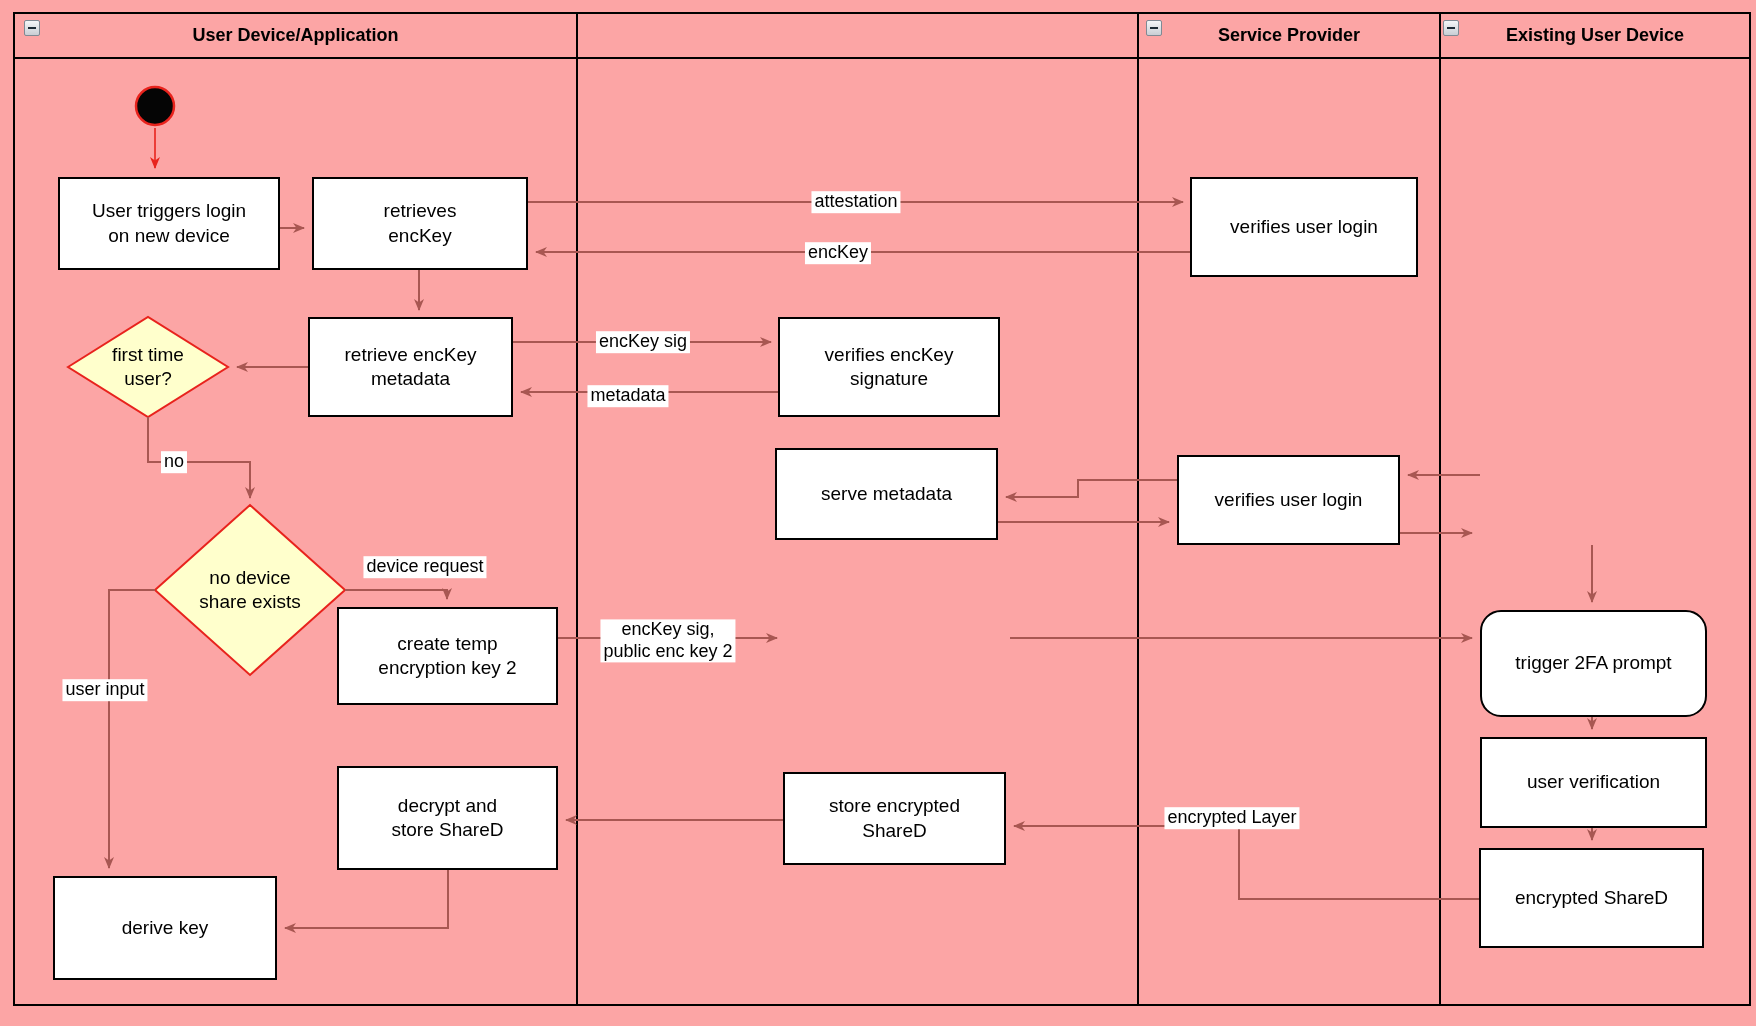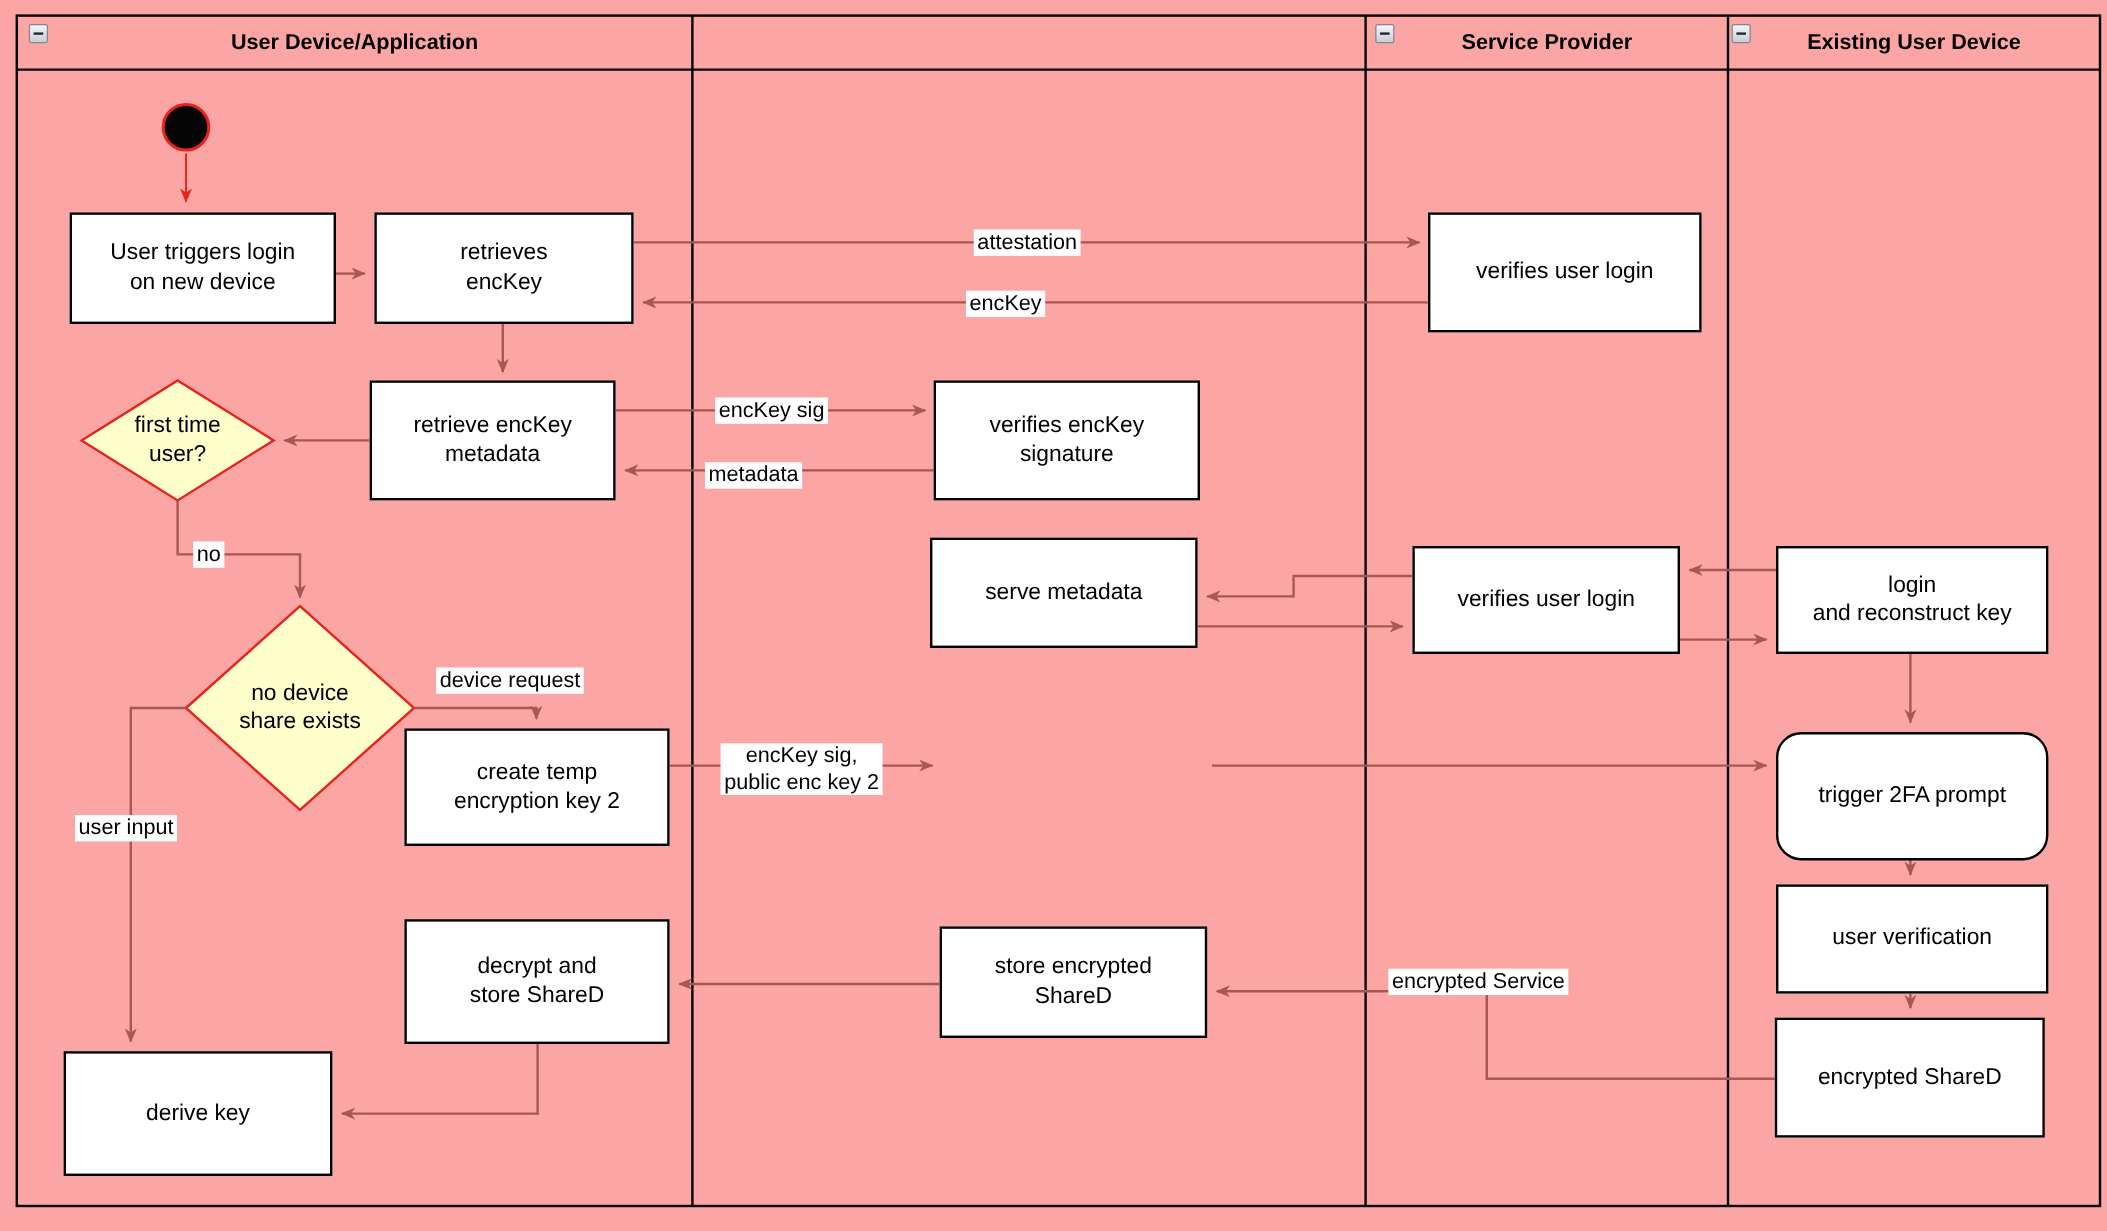--- a/index.html
+++ b/index.html
@@ -104,22 +104,20 @@
 on new device</div>
   <div class="node" style="left:312px;top:177px;width:216px;height:93px;">retrieves
 encKey</div>
   <div class="node" style="left:1190px;top:177px;width:228px;height:100px;">verifies user login</div>
   <div class="node" style="left:308px;top:317px;width:205px;height:100px;">retrieve encKey
 metadata</div>
   <div class="node" style="left:778px;top:317px;width:222px;height:100px;">verifies encKey
 signature</div>
   <div class="node" style="left:775px;top:448px;width:223px;height:92px;">serve metadata</div>
   <div class="node" style="left:1177px;top:455px;width:223px;height:90px;">verifies user login</div>
-  <div class="node" style="left:1480px;top:455px;width:227px;height:90px;">login
-and reconstruct key</div>
   <div class="node" style="left:337px;top:607px;width:221px;height:98px;">create temp
 encryption key 2</div>
   <div class="node" style="left:1480px;top:610px;width:227px;height:107px;border-radius:21px;">trigger 2FA prompt</div>
   <div class="node" style="left:1480px;top:737px;width:227px;height:91px;">user verification</div>
   <div class="node" style="left:337px;top:766px;width:221px;height:104px;">decrypt and
 store ShareD</div>
   <div class="node" style="left:783px;top:772px;width:223px;height:93px;">store encrypted
 ShareD</div>
   <div class="node" style="left:1479px;top:848px;width:225px;height:100px;">encrypted ShareD</div>
   <div class="node" style="left:53px;top:876px;width:224px;height:104px;">derive key</div>
@@ -131,15 +129,15 @@
 
   <div class="elabel" style="left:856px;top:202px;">attestation</div>
   <div class="elabel" style="left:838px;top:253px;">encKey</div>
   <div class="elabel" style="left:643px;top:342px;">encKey sig</div>
   <div class="elabel" style="left:628px;top:396px;">metadata</div>
   <div class="elabel" style="left:174px;top:462px;">no</div>
   <div class="elabel" style="left:425px;top:567px;">device request</div>
   <div class="elabel" style="left:668px;top:641px;">encKey sig,
 public enc key 2</div>
   <div class="elabel" style="left:105px;top:690px;">user input</div>
-  <div class="elabel" style="left:1232px;top:818px;">encrypted Service</div>
+  <div class="elabel" style="left:1232px;top:818px;">encrypted Layer</div>
 
 </div>
 
 </body></html>

